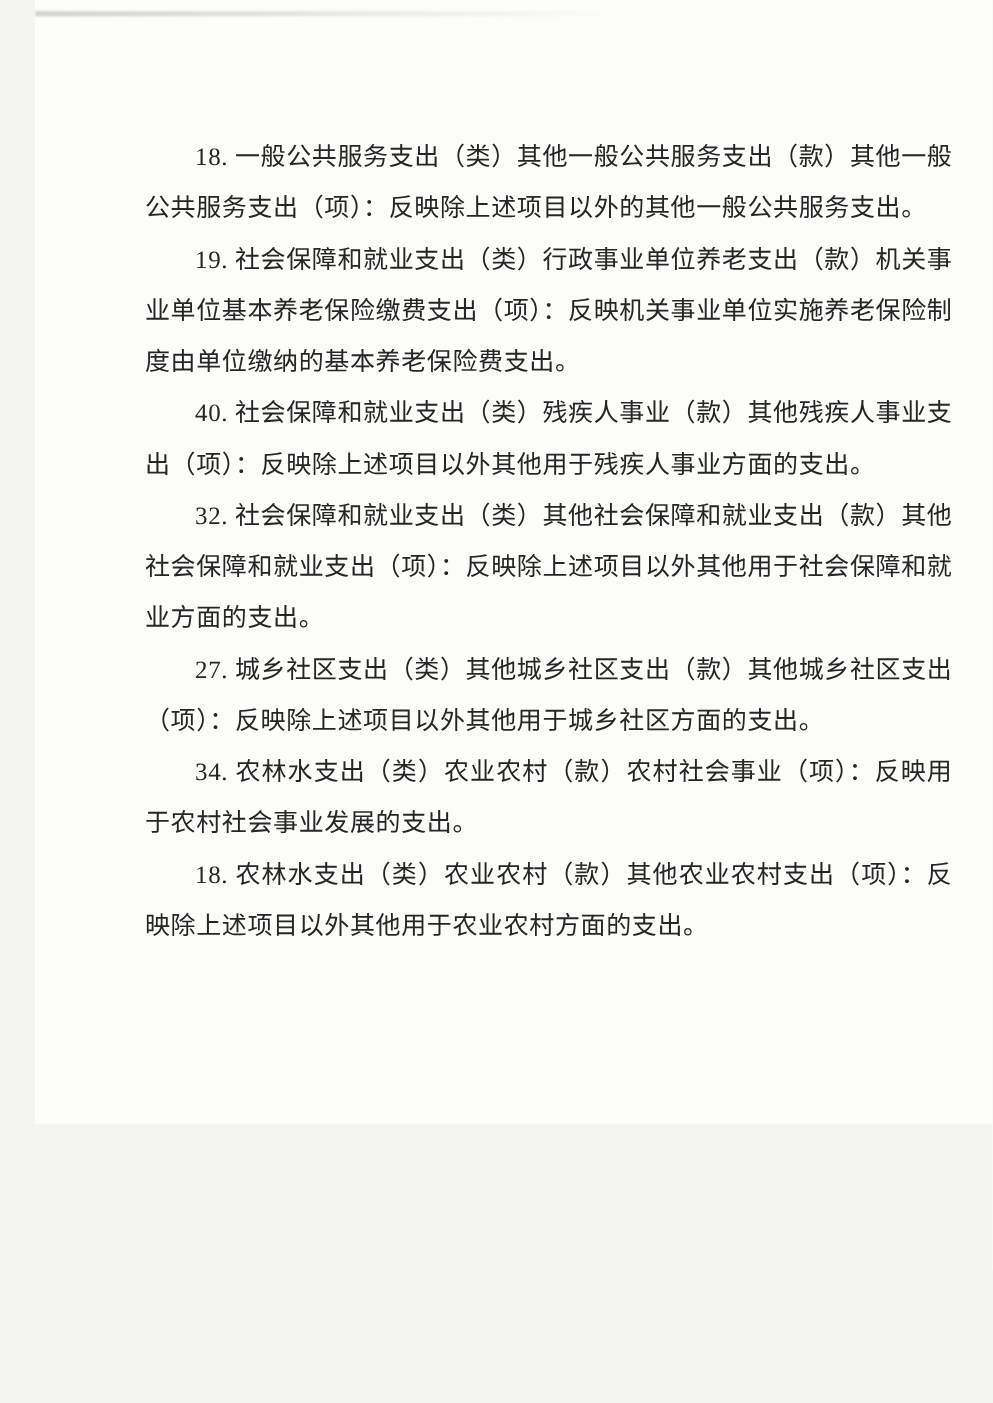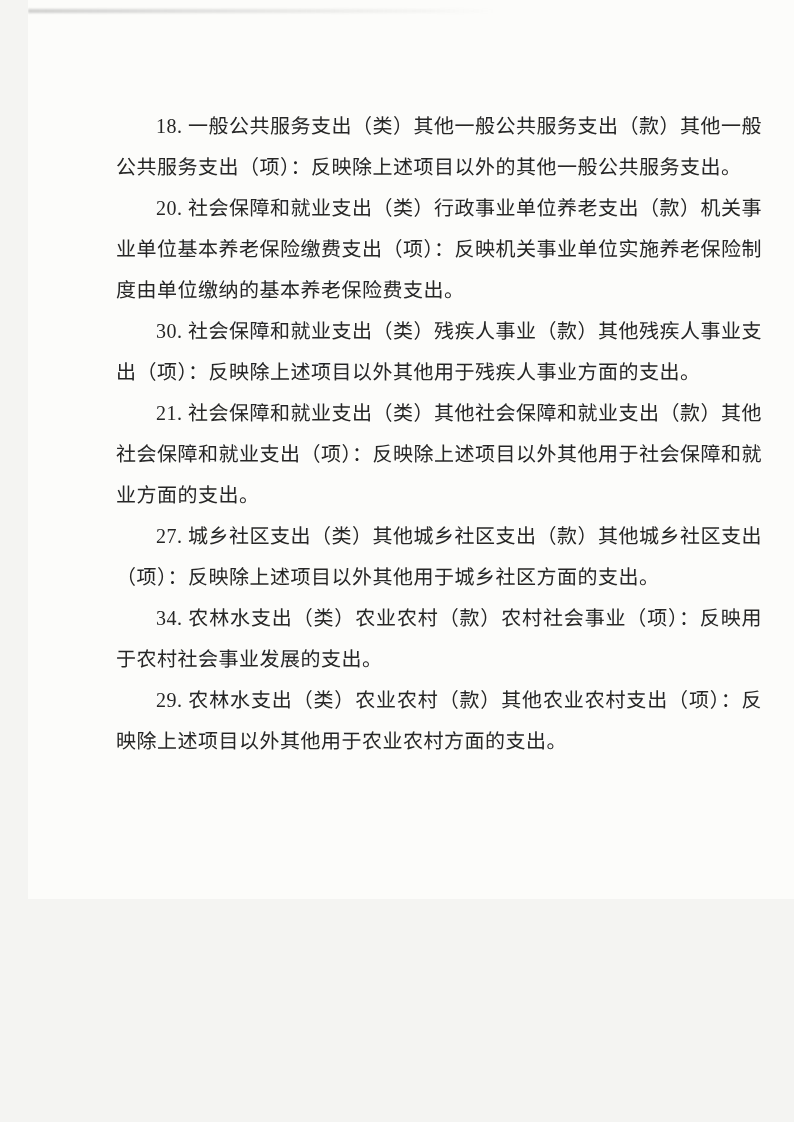--- a/index.html
+++ b/index.html
@@ -65,25 +65,25 @@
 </style>
 </head>
 <body>
 
 <div class="page">
 
   <div class="scan-streak"></div>
 
   <main class="content">
     <p>18. 一般公共服务支出（类）其他一般公共服务支出（款）其他一般公共服务支出（项）：反映除上述项目以外的其他一般公共服务支出。</p>
-    <p>20. 社会保障和就业支出（类）行政事业单位养老支出（款）机关事业单位基本养老保险缴费支出（项）：反映机关事业单位实施养老保险制度由单位缴纳的基本养老保险费支出。</p>
-    <p>30. 社会保障和就业支出（类）残疾人事业（款）其他残疾人事业支出（项）：反映除上述项目以外其他用于残疾人事业方面的支出。</p>
-    <p>21. 社会保障和就业支出（类）其他社会保障和就业支出（款）其他社会保障和就业支出（项）：反映除上述项目以外其他用于社会保障和就业方面的支出。</p>
+    <p>19. 社会保障和就业支出（类）行政事业单位养老支出（款）机关事业单位基本养老保险缴费支出（项）：反映机关事业单位实施养老保险制度由单位缴纳的基本养老保险费支出。</p>
+    <p>40. 社会保障和就业支出（类）残疾人事业（款）其他残疾人事业支出（项）：反映除上述项目以外其他用于残疾人事业方面的支出。</p>
+    <p>32. 社会保障和就业支出（类）其他社会保障和就业支出（款）其他社会保障和就业支出（项）：反映除上述项目以外其他用于社会保障和就业方面的支出。</p>
     <p>27. 城乡社区支出（类）其他城乡社区支出（款）其他城乡社区支出（项）：反映除上述项目以外其他用于城乡社区方面的支出。</p>
     <p>34. 农林水支出（类）农业农村（款）农村社会事业（项）：反映用于农村社会事业发展的支出。</p>
-    <p>29. 农林水支出（类）农业农村（款）其他农业农村支出（项）：反映除上述项目以外其他用于农业农村方面的支出。</p>
+    <p>18. 农林水支出（类）农业农村（款）其他农业农村支出（项）：反映除上述项目以外其他用于农业农村方面的支出。</p>
   </main>
 
   <footer class="footer">
     <span class="pageno">- 19 -</span>
   </footer>
 
 </div>
 
 </body></html>

